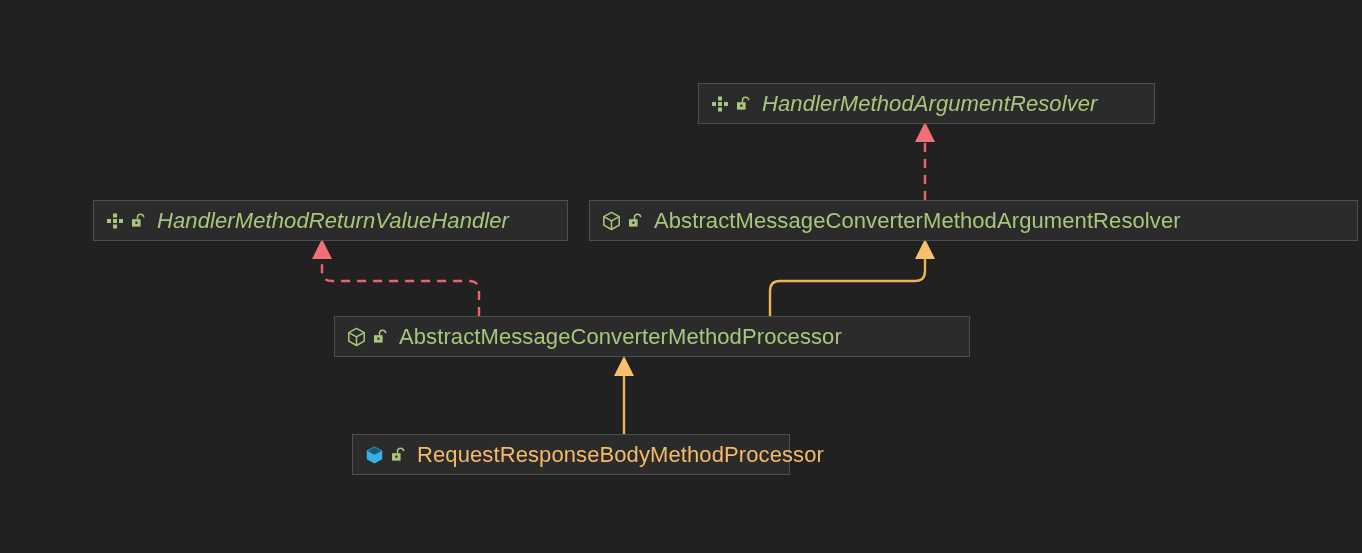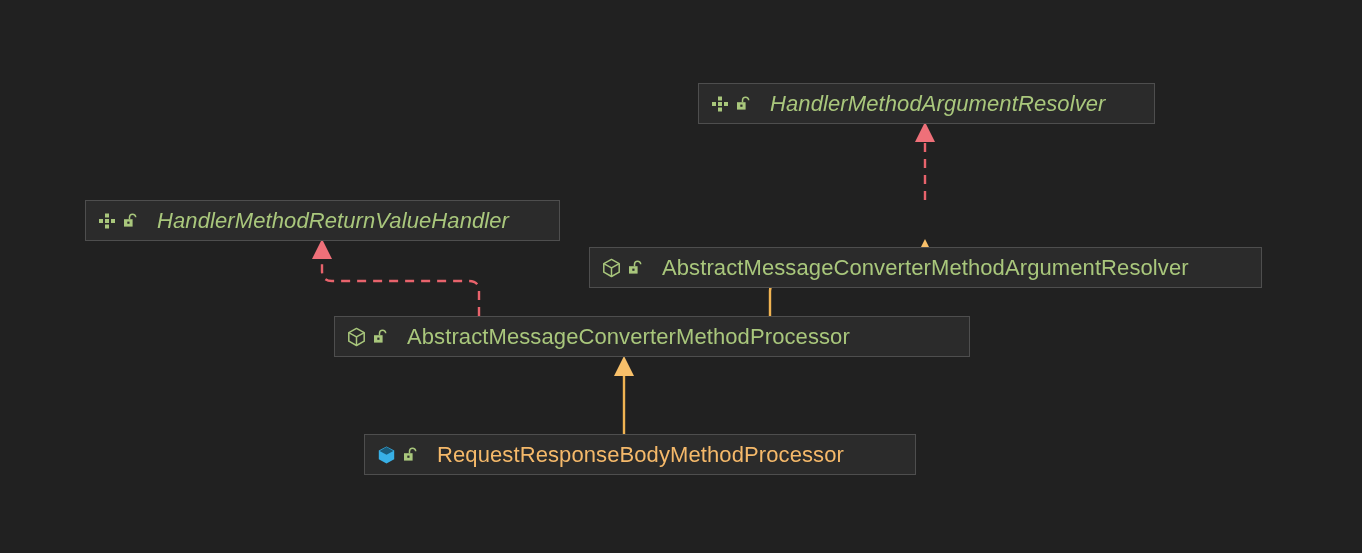--- a/index.html
+++ b/index.html
@@ -39,21 +39,20 @@
     position: absolute;
     z-index: 2;
     box-sizing: border-box;
     display: flex;
     align-items: center;
     background: #2b2b2b;
     border: 1px solid #4e4e4e;
     padding: 0 14px 0 12px;
     height: 41px;
     white-space: nowrap;
-    gap: 8px;
   }
   .node-icons {
     display: flex;
     align-items: center;
     flex: 0 0 auto;
   }
   .node-icons svg { display: block; }
   .icon-type { margin-right: 7px; }
   .icon-vis  { margin-right: 11px; }
 
@@ -111,21 +110,21 @@
         <svg width="15" height="16" viewBox="0 0 15 16">
           <path d="M6.5 6.2 V4.3 A3.1 3.1 0 0 1 12.7 4.3" fill="none" stroke="#a9c77c" stroke-width="1.5"></path>
           <rect x="1" y="6.2" width="8.6" height="7.4" fill="#a9c77c"></rect>
           <rect x="4.3" y="8.6" width="2.2" height="2.2" fill="#2b2b2b"></rect>
         </svg>
       </span>
     </span>
     <span class="node-label label-green label-italic">HandlerMethodArgumentResolver</span>
   </div>
 
-  <div class="node" style="left:85px; top:200px; width:475px;">
+  <div class="node" style="left:93px; top:200px; width:475px;">
     <span class="node-icons">
       <span class="icon-type">
         <svg width="18" height="18" viewBox="0 0 18 18">
           <g fill="#a9c77c">
             <rect x="7" y="1.5" width="4" height="4"></rect>
             <rect x="7" y="12.5" width="4" height="4"></rect>
             <rect x="1" y="7" width="4" height="4"></rect>
             <rect x="13" y="7" width="4" height="4"></rect>
             <rect x="7" y="7" width="4" height="4"></rect>
           </g>
@@ -135,21 +134,21 @@
         <svg width="15" height="16" viewBox="0 0 15 16">
           <path d="M6.5 6.2 V4.3 A3.1 3.1 0 0 1 12.7 4.3" fill="none" stroke="#a9c77c" stroke-width="1.5"></path>
           <rect x="1" y="6.2" width="8.6" height="7.4" fill="#a9c77c"></rect>
           <rect x="4.3" y="8.6" width="2.2" height="2.2" fill="#2b2b2b"></rect>
         </svg>
       </span>
     </span>
     <span class="node-label label-green label-italic">HandlerMethodReturnValueHandler</span>
   </div>
 
-  <div class="node" style="left:589px; top:200px; width:673px;margin-top:47px;">
+  <div class="node" style="left:589px; top:200px; width:769px;">
     <span class="node-icons">
       <span class="icon-type">
         <svg width="19" height="20" viewBox="0 0 19 20">
           <g fill="none" stroke="#a9c77c" stroke-width="1.5" stroke-linejoin="round">
             <path d="M9.5 1.4 17.2 5.6 V14.2 L9.5 18.5 1.8 14.2 V5.6 Z"></path>
             <path d="M1.8 5.6 9.5 9.9 17.2 5.6"></path>
             <path d="M9.5 9.9 V18.5"></path>
           </g>
         </svg>
       </span>
@@ -179,21 +178,21 @@
         <svg width="15" height="16" viewBox="0 0 15 16">
           <path d="M6.5 6.2 V4.3 A3.1 3.1 0 0 1 12.7 4.3" fill="none" stroke="#a9c77c" stroke-width="1.5"></path>
           <rect x="1" y="6.2" width="8.6" height="7.4" fill="#a9c77c"></rect>
           <rect x="4.3" y="8.6" width="2.2" height="2.2" fill="#2b2b2b"></rect>
         </svg>
       </span>
     </span>
     <span class="node-label label-green">AbstractMessageConverterMethodProcessor</span>
   </div>
 
-  <div class="node" style="left:364px; top:434px; width:552px;">
+  <div class="node" style="left:352px; top:434px; width:438px;">
     <span class="node-icons">
       <span class="icon-type">
         <svg width="19" height="20" viewBox="0 0 19 20">
           <path d="M9.5 1.4 17.2 5.6 V14.2 L9.5 18.5 1.8 14.2 V5.6 Z" fill="#38b0e6"></path>
           <path d="M2.6 5.9 9.5 9.7 16.4 5.9 9.5 2.1 Z" fill="#1b5a77"></path>
         </svg>
       </span>
       <span class="icon-vis">
         <svg width="15" height="16" viewBox="0 0 15 16">
           <path d="M6.5 6.2 V4.3 A3.1 3.1 0 0 1 12.7 4.3" fill="none" stroke="#a9c77c" stroke-width="1.5"></path>

